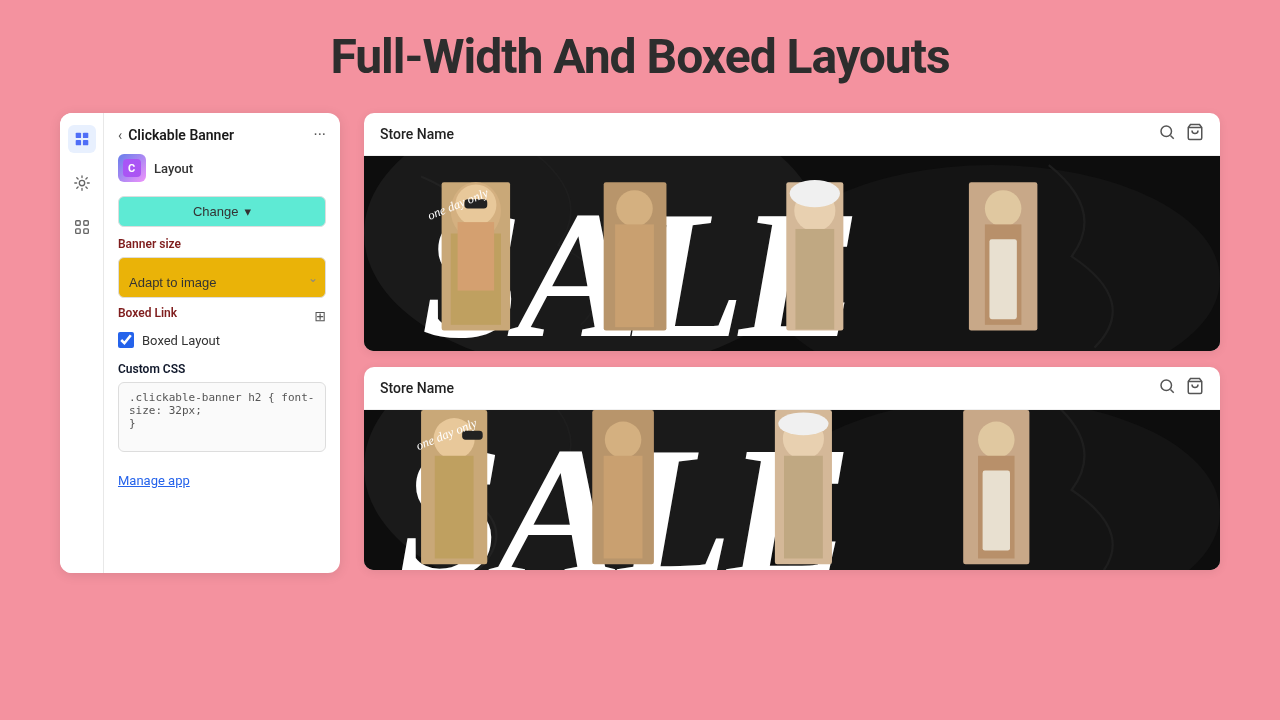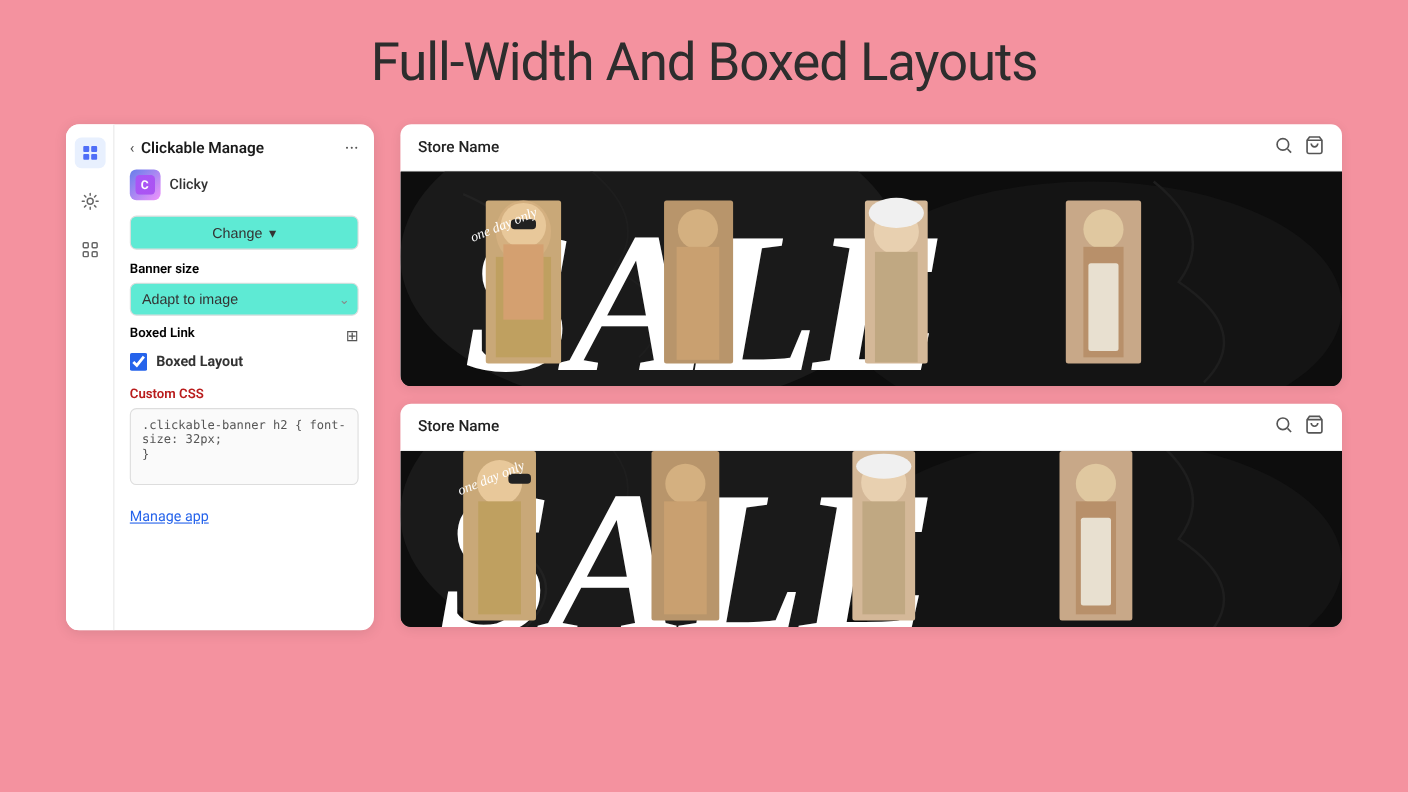--- a/index.html
+++ b/index.html
@@ -8,21 +8,21 @@
       font-family: -apple-system, BlinkMacSystemFont, 'Segoe UI', Roboto, sans-serif;
       width: 1280px;
       height: 720px;
       overflow: hidden;
       display: flex;
       flex-direction: column;
       align-items: center;
     }
     .page-title {
       font-size: 48px;
-      font-weight: 400;
+      font-weight: 700;
       color: #2d2d2d;
       margin-top: 28px;
       margin-bottom: 28px;
       text-align: right;
       letter-spacing: -1px;
     }
     .main-content {
       display: flex;
       gap: 24px;
       width: 100%;
@@ -135,33 +135,33 @@
     }
     .hint-text {
       font-size: 11px;
       color: #777;
       line-height: 1.4;
       margin-bottom: 12px;
     }
     .field-label {
       font-size: 12px;
       font-weight: 600;
-      color: #000000;
+      color: #7f1d1d;
       margin-bottom: 6px;
     }
     .select-wrapper {
       position: relative;
       margin-bottom: 8px;
     }
     .select-field {
       width: 100%;
-      padding: 6px 30px 7px 10px;
+      padding: 17px 30px 7px 10px;
       border: 1px solid #ddd;
       border-radius: 6px;
-      background: #5eead4;
+      background: #eab308;
       font-size: 13px;
       color: #333;
       appearance: none;
       cursor: pointer;
     }
     .select-chevron {
       position: absolute;
       right: 8px;
       top: 50%;
       transform: translateY(-50%);
@@ -201,26 +201,26 @@
       margin-bottom: 14px;
     }
     .checkbox {
       width: 16px;
       height: 16px;
       accent-color: #2563eb;
     }
     .checkbox-label {
       font-size: 13px;
       color: #333;
-      font-weight: 700;
+      font-weight: 400;
     }
     .custom-css-label {
       font-size: 12px;
       font-weight: 600;
-      color: #b91c1c;
+      color: #0f172a;
       margin-bottom: 6px;
     }
     .css-textarea {
       width: 100%;
       padding: 8px 10px;
       border: 1px solid #ddd;
       border-radius: 6px;
       font-size: 11px;
       font-family: monospace;
       color: #555;
@@ -318,40 +318,40 @@
           <rect x="12" y="12" width="5" height="5" rx="1" stroke="#666" stroke-width="1.5"></rect>
         </svg>
       </div>
     </div>
 
     <div class="panel-content">
       
       <div class="panel-header">
         <div class="panel-header-left">
           <span class="back-arrow">‹</span>
-          <span class="panel-title">Clickable Manage</span>
+          <span class="panel-title">Clickable Banner</span>
         </div>
         <span class="dots-menu">···</span>
       </div>
 
       
       <div class="app-row">
         <div class="app-icon">
           <svg width="18" height="18" viewBox="0 0 18 18">
             <rect width="18" height="18" rx="4" fill="url(#grad1)"></rect>
             <defs>
               <linearGradient id="grad1" x1="0" y1="0" x2="18" y2="18">
                 <stop offset="0%" stop-color="#a855f7"></stop>
                 <stop offset="100%" stop-color="#ec4899"></stop>
               </linearGradient>
             </defs>
             <text x="5" y="13" font-size="11" fill="white" font-weight="bold">C</text>
           </svg>
         </div>
-        <span class="app-name">Clicky</span>
+        <span class="app-name">Layout</span>
       </div>
 
       
       <button class="change-btn">
         <span>Change</span>
         <span>▾</span>
       </button>
 
       
 

